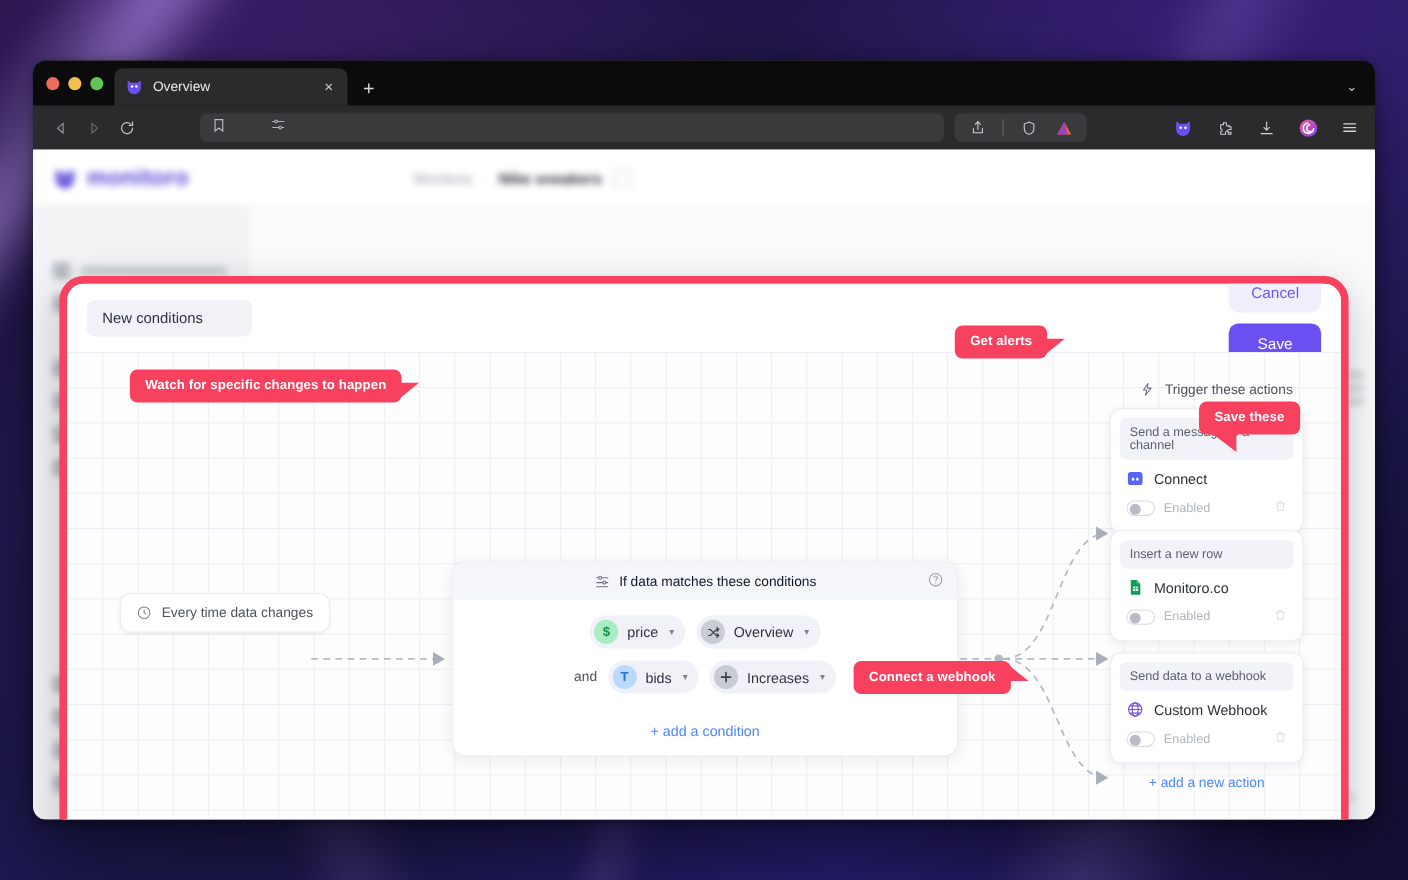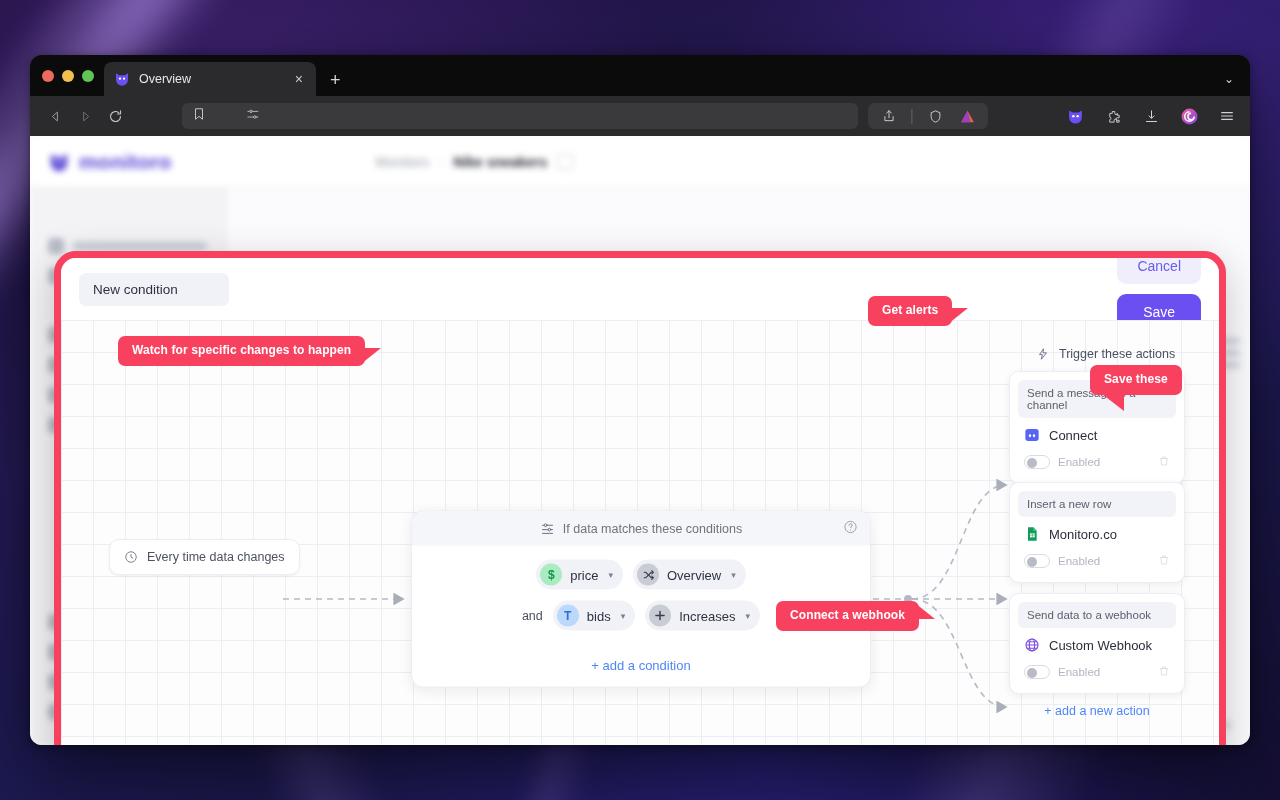--- a/index.html
+++ b/index.html
@@ -144,21 +144,21 @@
 
   
   .cond-card {
     position: absolute; left: 350px; top: 279px; width: 460px;
     transform: translateY(-50%);
     background: #fff; border: 1px solid #edeef3; border-radius: 12px;
     box-shadow: 0 3px 14px rgba(20,24,40,.08); overflow: hidden;
   }
   .cond-head {
     background: #f4f6fa; height: 34px; display: flex; align-items: center; justify-content: center;
-    gap: 8px; font-size: 12.5px; color: #737373; position: relative;
+    gap: 8px; font-size: 12.5px; color: #0f172a; position: relative;
   }
   .cond-help { position: absolute; right: 12px; top: 50%; transform: translateY(-50%); }
   .cond-rows { padding: 14px 0 10px; }
   .cond-row { display: flex; align-items: center; justify-content: center; gap: 10px; margin-bottom: 11px; }
   .conj { font-size: 12.5px; color: #4c5161; }
   .pill {
     display: inline-flex; align-items: center; gap: 8px;
     background: #f0f2f7; border-radius: 999px; padding: 4px 10px 4px 4px;
     font-size: 13px; color: #2e3342;
   }
@@ -409,21 +409,21 @@
                 <i></i>
                 <i></i>
                 <i></i>
               </div>
           </div>
         </div>
       </div>
 
       <div id="modal">
         <div class="modal-head">
-          <div class="name-chip">New condition</div>
+          <div class="name-chip">New conditions</div>
           <div class="head-actions">
             <button class="btn btn-cancel">Cancel</button>
             <button class="btn btn-save">Save</button>
           </div>
         </div>
 
         <div class="canvas">
 
           <svg class="wires" viewBox="0 0 1158 462" preserveAspectRatio="none">
             <defs>

